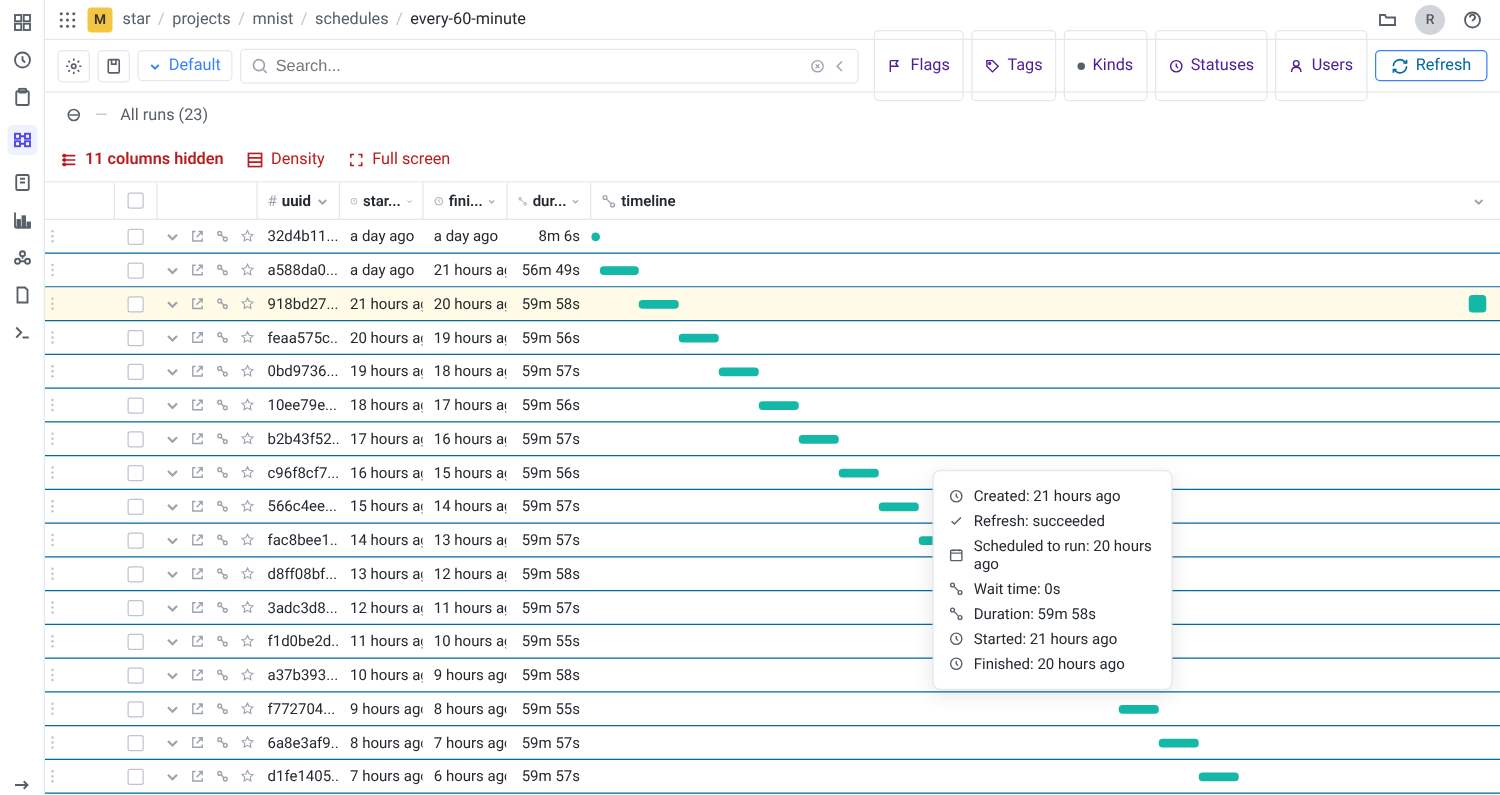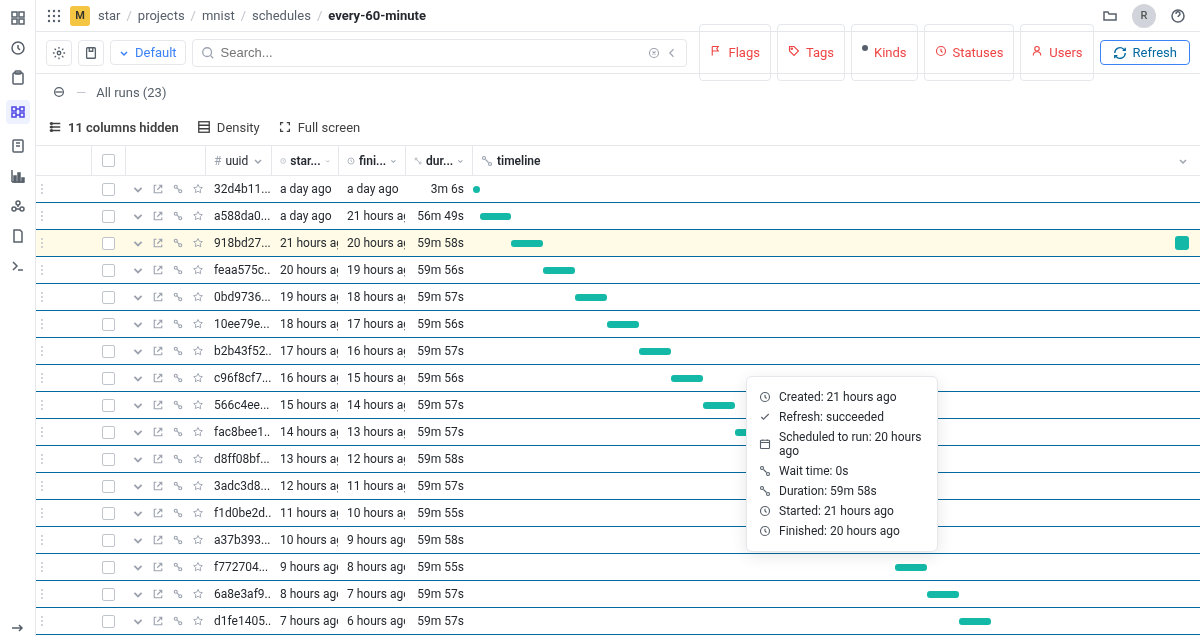--- a/index.html
+++ b/index.html
@@ -7,36 +7,36 @@
 .app{display:flex;height:636px;width:1200px}
 .navrail{width:36px;border-right:1px solid #e5e7eb;display:flex;flex-direction:column;align-items:center;padding-top:10px;gap:14px}
 .navrail .ico{width:16px;height:16px;color:#57606a;display:flex;align-items:center;justify-content:center;cursor:pointer}
 .navrail .spacer{flex:1}
 .main{flex:1;display:flex;flex-direction:column;min-width:0}
 .topbar{height:32px;border-bottom:1px solid #e5e7eb;display:flex;align-items:center;padding:0 10px;gap:8px}
 .menu-btn{width:16px;height:16px;color:#57606a;cursor:pointer}
 .org-badge{width:20px;height:20px;background:#f4c542;border-radius:3px;display:flex;align-items:center;justify-content:center;font-weight:600;font-size:11px;color:#33312e}
 .crumbs{display:flex;align-items:center;gap:6px;font-size:13px;color:#57606a}
 .crumbs .sep{color:#c0c4cc}
-.crumbs .cur{color:#24292f;font-weight:700}
+.crumbs .cur{color:#24292f;font-weight:400}
 .crumbs span.link{cursor:pointer}
 .topbar-right{margin-left:auto;display:flex;align-items:center;gap:10px}
 .iconbtn{width:24px;height:24px;display:flex;align-items:center;justify-content:center;color:#57606a;cursor:pointer;border-radius:4px}
 .avatar{width:24px;height:24px;border-radius:50%;background:#d1d5db;display:flex;align-items:center;justify-content:center;font-size:11px;color:#555;font-weight:500}
 .toolbar{height:42px;border-bottom:1px solid #e5e7eb;display:flex;align-items:center;padding:0 10px;gap:6px}
 .tool-ico{width:26px;height:26px;display:flex;align-items:center;justify-content:center;color:#57606a;cursor:pointer;border:1px solid #e5e7eb;border-radius:4px}
 .default-btn{display:flex;align-items:center;gap:6px;color:#3b82f6;padding:4px 8px;border:1px solid #e5e7eb;border-radius:4px;cursor:pointer;font-size:13px}
 .search{flex:1;display:flex;align-items:center;gap:6px;padding:0 8px;color:#9ca3af;border:1px solid #e5e7eb;border-radius:4px;height:28px;margin-right:6px}
 .search input{border:none;outline:none;flex:1;font-size:13px;background:transparent}
-.pill{display:flex;gap:6px;padding:20px 10px;border:1px solid #e5e7eb;border-radius:4px;cursor:pointer;font-size:13px;color:#ef4444}
+.pill{display:flex;align-items:center;gap:6px;padding:20px 10px;border:1px solid #e5e7eb;border-radius:4px;cursor:pointer;font-size:13px;color:#4c1d95}
 .pill .dot{width:6px;height:6px;border-radius:50%;background:#57606a}
 .refresh-btn{display:flex;align-items:center;gap:6px;padding:4px 12px;border:1px solid #3b82f6;border-radius:4px;color:#0369a1;cursor:pointer;font-size:13px}
 .subbar{height:36px;display:flex;align-items:center;padding:0 16px;gap:10px;color:#57606a;font-size:13px}
 .viewbar{height:36px;border-bottom:1px solid #e5e7eb;display:flex;align-items:center;padding:0 12px;gap:18px;font-size:13px}
-.viewbar .item{display:flex;align-items:flex-start;gap:6px;cursor:pointer;color:#404040}
+.viewbar .item{display:flex;align-items:center;gap:6px;cursor:pointer;color:#b91c1c}
 .viewbar .item.bold{font-weight:600}
 .table-wrap{flex:1;overflow:hidden;position:relative}
 .thead{display:flex;height:30px;border-bottom:1px solid #e5e7eb;background:#fff;font-size:12px;color:#57606a;align-items:center}
 .th{display:flex;align-items:center;gap:4px;padding:0 8px;border-right:1px solid #e5e7eb;height:100%}
 .th:last-child{border-right:none}
 .w-handle{width:56px;justify-content:center}
 .w-chk{width:34px;justify-content:center}
 .w-uuid{width:66px}
 .w-time{width:67px}
 .w-dur{width:67px;justify-content:flex-end}
@@ -289,21 +289,21 @@
 
     <div class="table-wrap">
       <div class="thead">
         <div class="th w-handle"></div>
         <div class="th w-chk">
             <div class="chk"></div>
           </div>
         <div class="th" style="width:80px"></div>
         <div class="th w-uuid">
             <span style="color:#9ca3af">#</span>
-            <span style="font-weight:400;color:#24292f">uuid</span>
+            <span style="font-weight:700;color:#24292f">uuid</span>
             <svg class="caret" viewBox="0 0 10 10" fill="none" stroke="#9ca3af" stroke-width="1.5" style="margin-left:auto">
               <path d="M2 4l3 3 3-3"></path>
             </svg>
           </div>
         <div class="th w-time">
             <svg width="12" height="12" viewBox="0 0 16 16" fill="none" stroke="#9ca3af" stroke-width="1.5">
               <circle cx="8" cy="8" r="6"></circle>
               <path d="M8 5v3l2 2"></path>
             </svg>
             <span style="font-weight:600;color:#24292f">star...</span>
@@ -376,21 +376,21 @@
               </div>
   <div class="rowicon">
                 <svg width="12" height="12" viewBox="0 0 16 16" fill="none" stroke="currentColor" stroke-width="1.2">
                   <path d="M8 2l1.8 3.6 4 .6-2.9 2.8.7 4L8 11l-3.6 1.9.7-4L2.2 6.2l4-.6z"></path>
                 </svg>
               </div>
             </div>
     <div class="cell uuid">32d4b11...</div>
     <div class="cell time">a day ago</div>
     <div class="cell time">a day ago</div>
-    <div class="cell dur">3m 6s</div>
+    <div class="cell dur">8m 6s</div>
     <div class="cell tl">
       <div class="dotmark" style="left:0%"></div>
 
     </div>
           </div>
           <div class="row">
     <div class="cell handle">
               <svg width="8" height="14" viewBox="0 0 8 14" fill="#c0c4cc">
                 <circle cx="2" cy="3" r="1"></circle>
                 <circle cx="2" cy="7" r="1"></circle>

